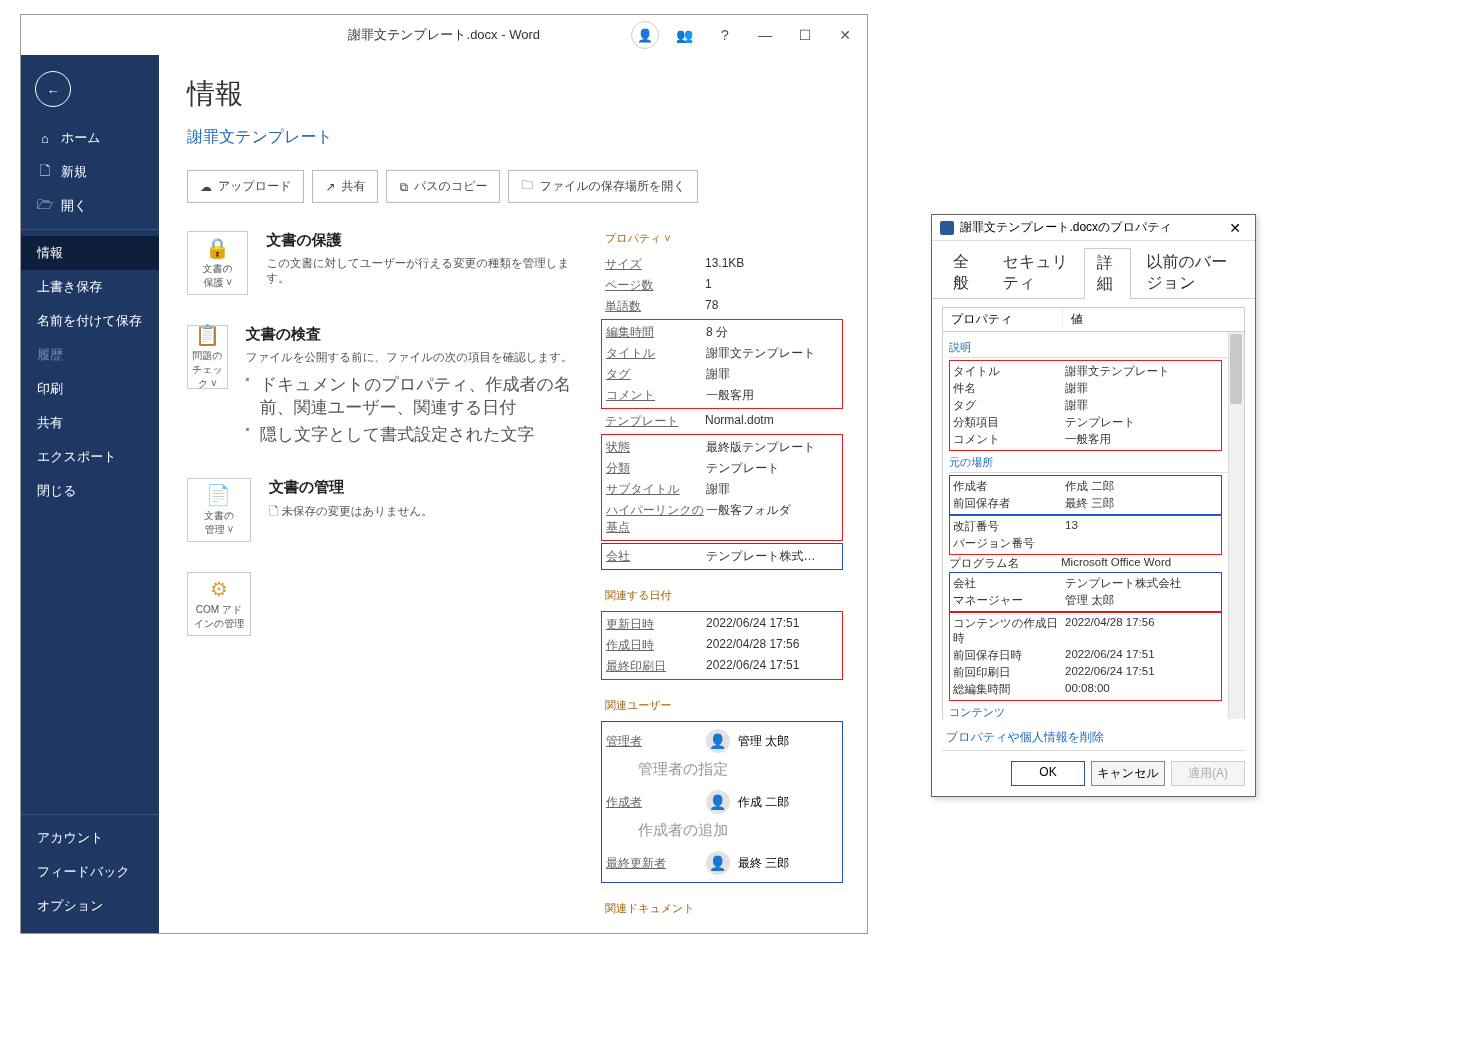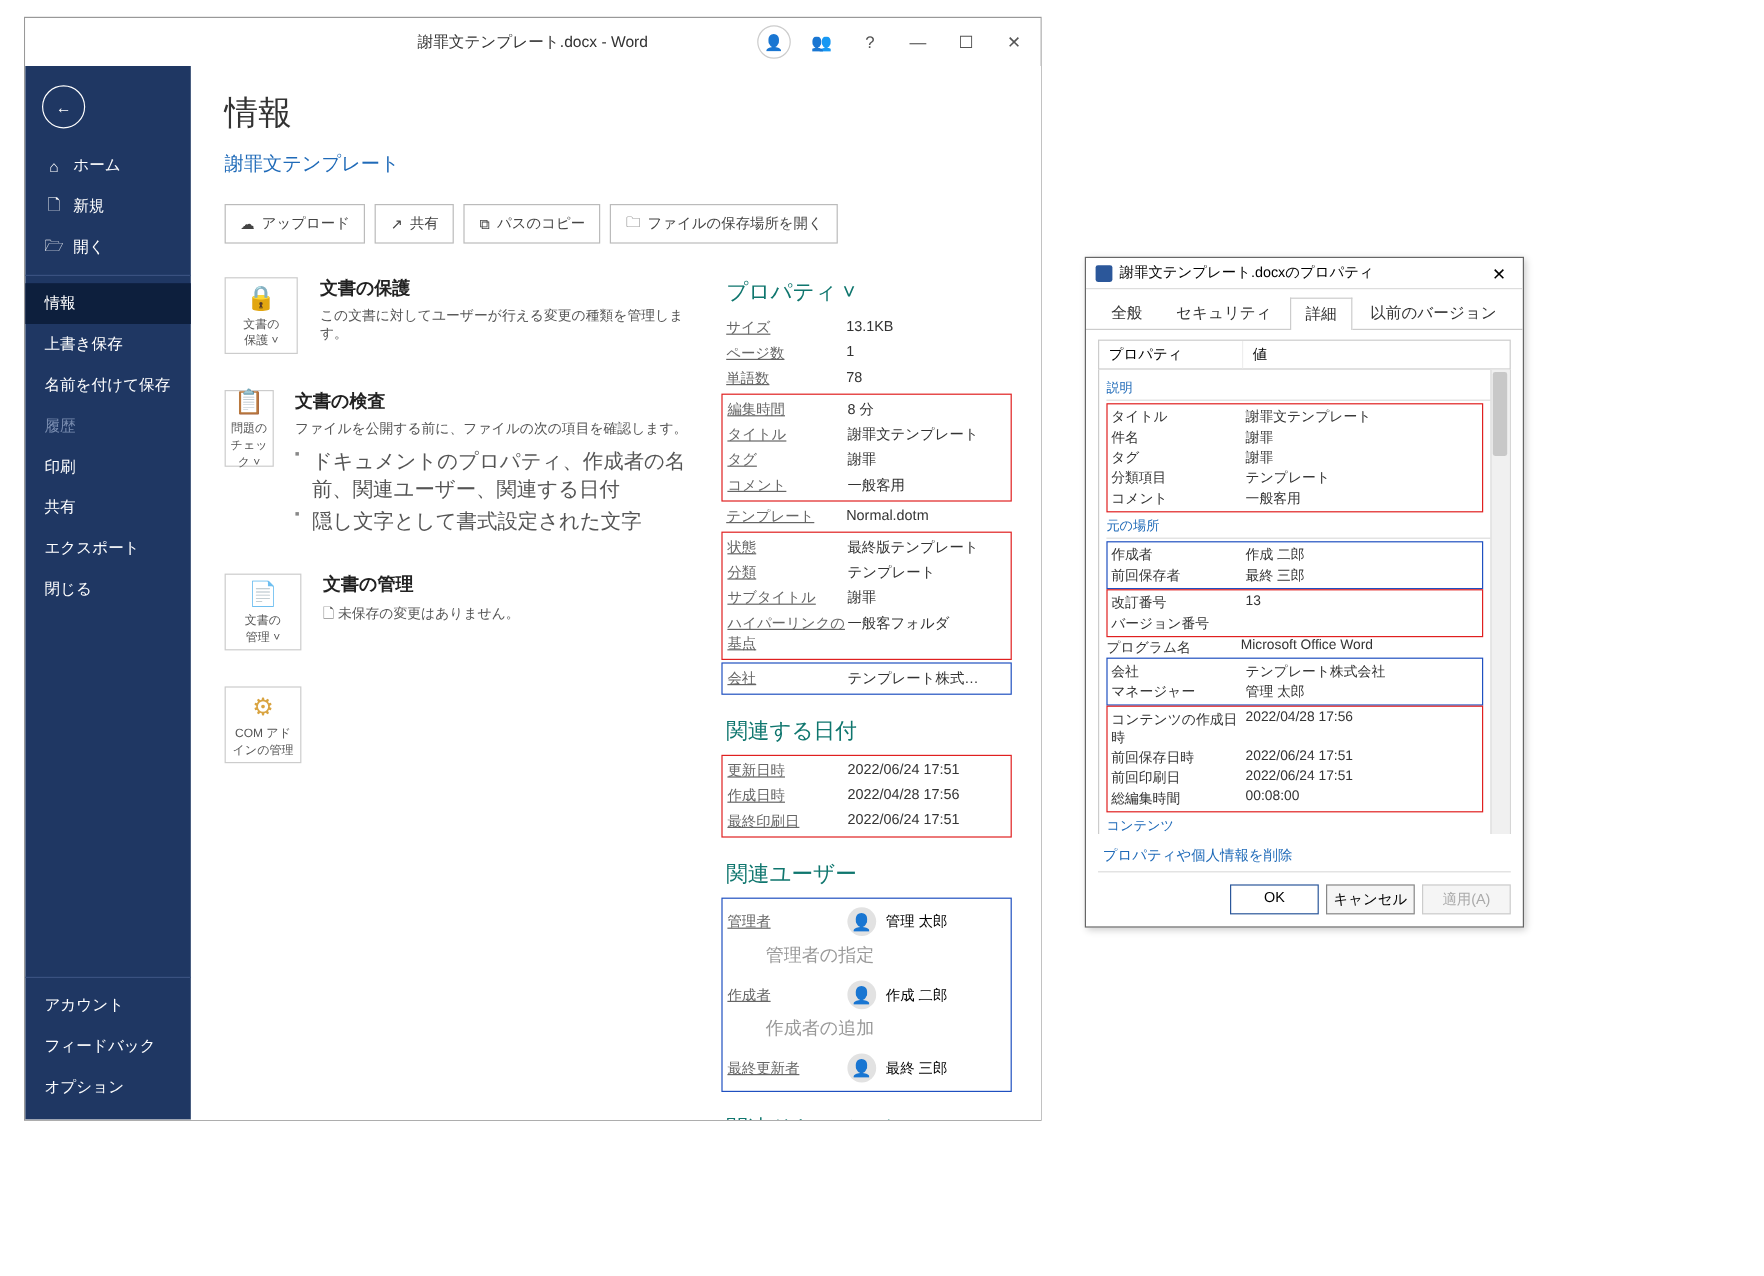--- a/index.html
+++ b/index.html
@@ -33,40 +33,40 @@
 .card-icon-box { width: 64px; height: 64px; border: 1px solid #ccc; display: flex; flex-direction: column; align-items: center; justify-content: center; font-size: 10px; color: #555; text-align: center; padding: 4px; }
 .card-icon-box .ico { font-size: 20px; color: #d9a441; margin-bottom: 2px; }
 .card-text h3 { font-size: 15px; font-weight: 600; color: #222; margin-bottom: 6px; }
 .card-text p { font-size: 11.5px; color: #555; }
 .card-text ul { list-style: none; font-size: 17px; color: #555; margin-top: 6px; }
 .card-text li { padding: 2px 0 2px 14px; position: relative; }
 .card-text li::before { content: "■"; position: absolute; left: 0; font-size: 6px; top: 5px; color: #888; }
 
 .info-right { flex: 1; font-size: 12px; }
 .prop-section { margin-bottom: 18px; }
-.prop-head { color: #0f766e; font-size: 18px; margin-bottom: 8px; }
+.prop-head { color: #a16207; font-size: 11px; margin-bottom: 8px; }
 .prop-row { display: flex; padding: 2px 0; }
 .prop-key { width: 100px; color: #666; text-decoration: underline; }
 .prop-val { color: #333; flex: 1; }
 .avatar-row { display: flex; align-items: center; gap: 8px; padding: 3px 0; }
 .avatar { width: 24px; height: 24px; border-radius: 50%; background: #e2e2e2; display: flex; align-items: center; justify-content: center; color: #888; font-size: 14px; }
 .sub-label { color: #999; font-size: 15px; padding: 2px 0 6px 32px; }
 .folder-row { display: flex; align-items: center; gap: 10px; padding: 6px 0; }
 .link { color: #1f6ab8; cursor: pointer; }
 
 .hl-red { border: 1.5px solid #e02020; padding: 2px 4px; margin: 2px -4px; }
 .hl-blue { border: 1.5px solid #2050c0; padding: 2px 4px; margin: 2px -4px; }
 
 
-.props-dialog { position: absolute; left: 904px; top: 214px; width: 366px; border: 1px solid #666; background: #fff; box-shadow: 2px 2px 6px rgba(0,0,0,0.2); font-size: 12px; }
+.props-dialog { position: absolute; left: 931px; top: 214px; width: 325px; border: 1px solid #666; background: #fff; box-shadow: 2px 2px 6px rgba(0,0,0,0.2); font-size: 12px; }
 .dlg-title { display: flex; align-items: center; padding: 4px 8px; border-bottom: 1px solid #ddd; }
 .dlg-title-ico { width: 14px; height: 14px; background: #2b579a; margin-right: 6px; border-radius: 2px; }
 .dlg-close { margin-left: auto; font-size: 14px; padding: 0 6px; }
 .dlg-tabs { display: flex; border-bottom: 1px solid #ccc; padding: 6px 8px 0; gap: 2px; }
-.dlg-tab { padding: 4px 12px; border: 1px solid transparent; border-bottom: none; font-size: 13px; color: #333; }
+.dlg-tab { padding: 4px 12px; border: 1px solid transparent; border-bottom: none; font-size: 16px; color: #333; }
 .dlg-tab.active { border-color: #ccc; background: #fff; position: relative; top: 1px; }
 .dlg-body { padding: 8px 10px; max-height: 420px; overflow-y: auto; }
 .dlg-hdr-row { display: flex; border: 1px solid #ccc; background: #fff; }
 .dlg-hdr-row > div { padding: 3px 8px; font-size: 12px; }
 .dlg-hdr-row > div:first-child { width: 120px; border-right: 1px solid #eee; }
 .dlg-scroll { border: 1px solid #ccc; border-top: none; padding: 4px 6px 8px; position: relative; }
 .dlg-scrollbar { position: absolute; right: 0; top: 0; bottom: 0; width: 16px; background: #f0f0f0; border-left: 1px solid #ddd; }
 .dlg-thumb { position: absolute; right: 2px; top: 2px; width: 12px; height: 70px; background: #c8c8c8; border-radius: 2px; }
 .grp-label { color: #1f6ab8; font-size: 11px; padding: 4px 0 2px; border-bottom: 1px solid #ddd; margin-bottom: 2px; }
 .dlg-row { display: flex; padding: 1px 0; font-size: 11.5px; }

